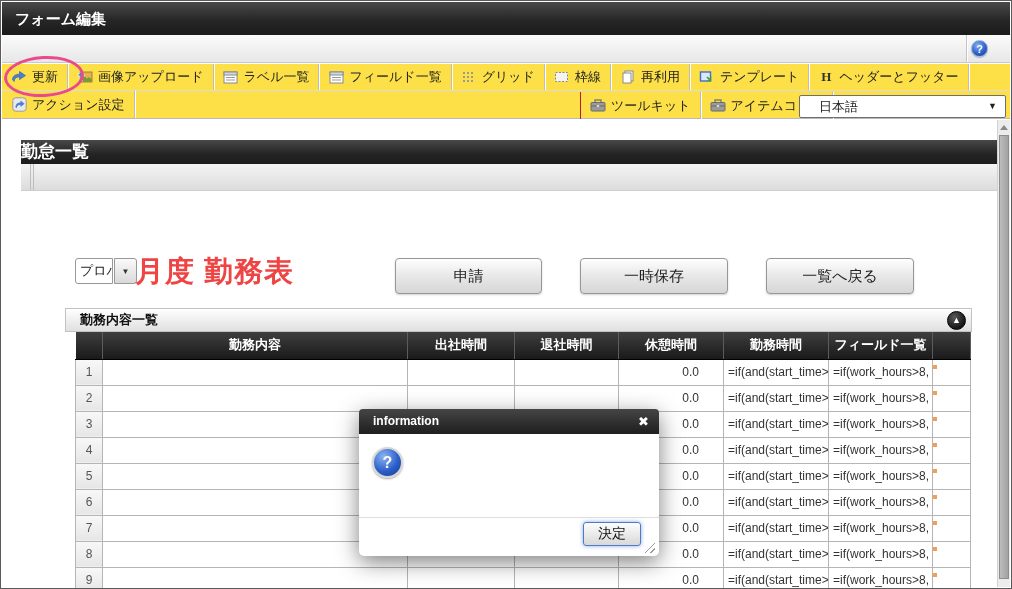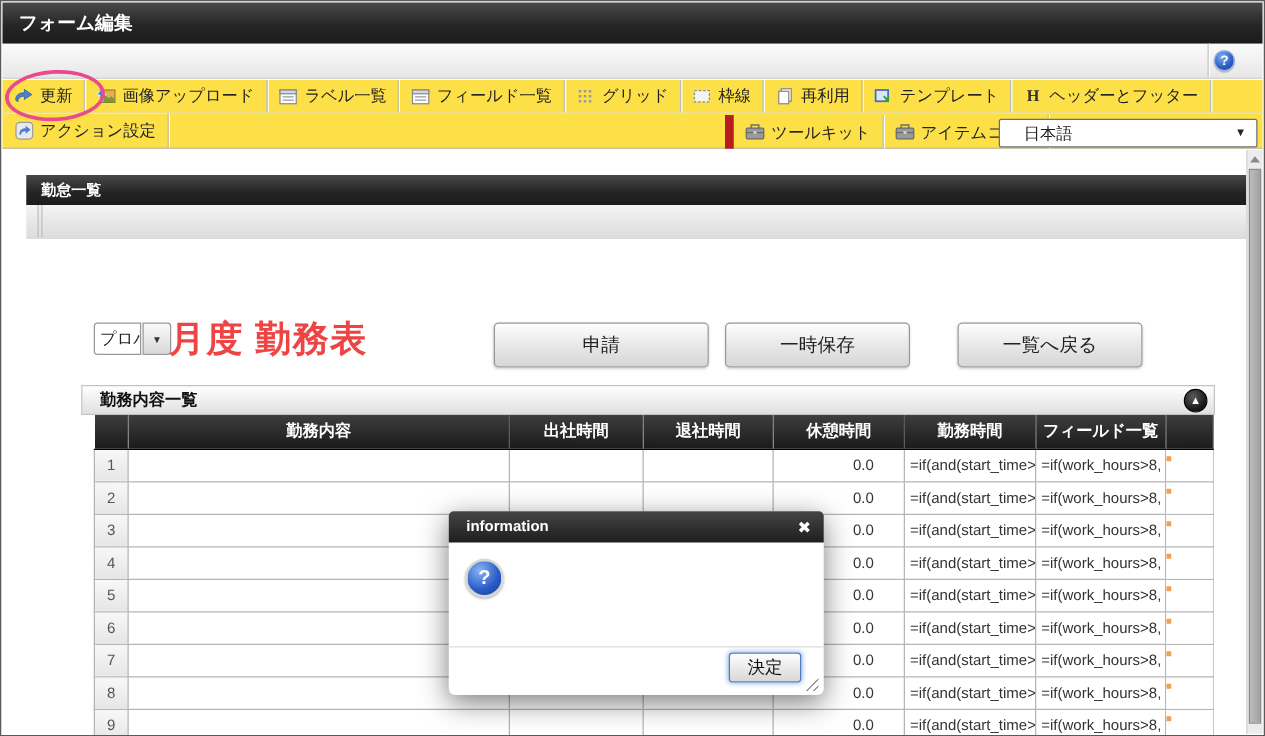--- a/index.html
+++ b/index.html
@@ -24,50 +24,50 @@
 
   
   .toolbar{ position:absolute; left:1px; top:63px; right:1px; height:55px;
     background:#fde047; border-bottom:1px solid #b9b9b9; font-size:13px; color:#222; }
   .trow{ display:flex; align-items:stretch; height:27px; }
   .trow1{ border-bottom:1px solid #dcdcdc; }
   .tbtn{ display:flex; align-items:center; gap:5px; padding:0 9px; cursor:pointer;
     border-right:1px solid #bdbdbd; box-shadow:1px 0 0 #fff; white-space:nowrap; }
   .tbtn .ti{ width:16px; height:15px; display:flex; align-items:center; justify-content:center; }
   .hletter{ font-family:"Liberation Serif","DejaVu Serif",serif; font-weight:bold; font-size:13px; color:#333; }
-  .row2right{ position:absolute; left:578px; top:28px; height:27px; display:flex; border-left:7px solid #b91c1c; }
+  .row2right{ position:absolute; left:578px; top:28px; height:27px; display:flex; border-left:1px solid #b91c1c; }
   .langsel{ position:absolute; left:797px; top:31px; width:207px; height:23px; background:#fff;
     border:1px solid #6e6e6e; border-radius:2px; font-size:13px; line-height:21px; padding-left:19px; cursor:pointer; }
   .langsel .arr{ position:absolute; right:8px; top:0; font-size:9px; line-height:21px; color:#222; }
 
   
   .annot{ position:absolute; left:3px; top:55px; width:80px; height:41px;
     border:3px solid #e94a8b; border-radius:50%; transform:rotate(-3deg); z-index:40; pointer-events:none; }
 
   
   .content{ position:absolute; left:1px; top:119px; right:1px; bottom:1px; background:#fff; }
   .kintaibar{ position:absolute; left:19px; top:20px; width:976px; height:24px;
     background:linear-gradient(#484848,#242424 60%,#1c1c1c);
-    color:#fff; font-size:12px; font-weight:bold; line-height:24px; padding-left:12px; }
+    color:#fff; font-size:17px; font-weight:bold; line-height:24px; padding-left:0; }
   .substrip{ position:absolute; left:19px; top:44px; width:976px; height:27px;
     background:linear-gradient(#f4f4f4,#dcdcdc); border-bottom:1px solid #cfcfcf; }
   .substrip .grip{ position:absolute; left:9px; top:0; bottom:0; width:1px; background:#bdbdbd; box-shadow:3px 0 0 #bdbdbd; }
 
   
   .combo{ position:absolute; left:73px; top:138px; height:27px; display:flex; }
   .combo input{ width:38px; height:26px; border:1px solid #999; border-radius:3px 0 0 3px;
     font-size:13px; padding:0 0 0 4px; font-family:inherit; color:#222; }
   .combo .cbtn{ width:23px; height:26px; margin-left:1px; border:1px solid #999; border-radius:0 3px 3px 0;
     background:linear-gradient(#fafafa,#d9d9d9); display:flex; align-items:center; justify-content:center;
     font-size:8px; color:#333; cursor:pointer; }
   .heading{ position:absolute; left:133px; top:132px; font-size:29px; font-weight:600; color:#ef4444; letter-spacing:1px; }
   .fbtn{ position:absolute; top:138px; height:36px; border:1px solid #979797; border-radius:4px;
     background:linear-gradient(#fefefe,#e8e8e8 50%,#d6d6d6); box-shadow:0 1px 2px rgba(0,0,0,.18);
     font-size:15px; color:#222; display:flex; align-items:center; justify-content:center; cursor:pointer; }
-  .fbtn1{ left:393px; width:172px;justify-content:center; } .fbtn2{ left:578px; width:148px; } .fbtn3{ left:764px; width:148px; }
+  .fbtn1{ left:393px; width:147px;justify-content:center; } .fbtn2{ left:578px; width:148px; } .fbtn3{ left:764px; width:148px; }
 
   
   .panelhdr{ position:absolute; left:63px; top:188px; width:907px; height:24px;
     background:linear-gradient(#ffffff,#e0e0e0); border:1px solid #c2c2c2;
     font-size:13px; font-weight:bold; color:#111; line-height:22px; padding-left:14px; }
   .collapse{ position:absolute; right:5px; top:2px; width:19px; height:19px; border-radius:50%;
     background:radial-gradient(circle at 38% 32%, #5a5a5a, #161616 70%); border:1px solid #000;
     color:#fff; font-size:9px; line-height:17px; text-align:center; cursor:pointer; }
   table.sheet{ position:absolute; left:73px; top:212px; width:895px; border-collapse:collapse; table-layout:fixed; }
   table.sheet th{ height:27px; background:linear-gradient(#3e3e3e,#1a1a1a);

